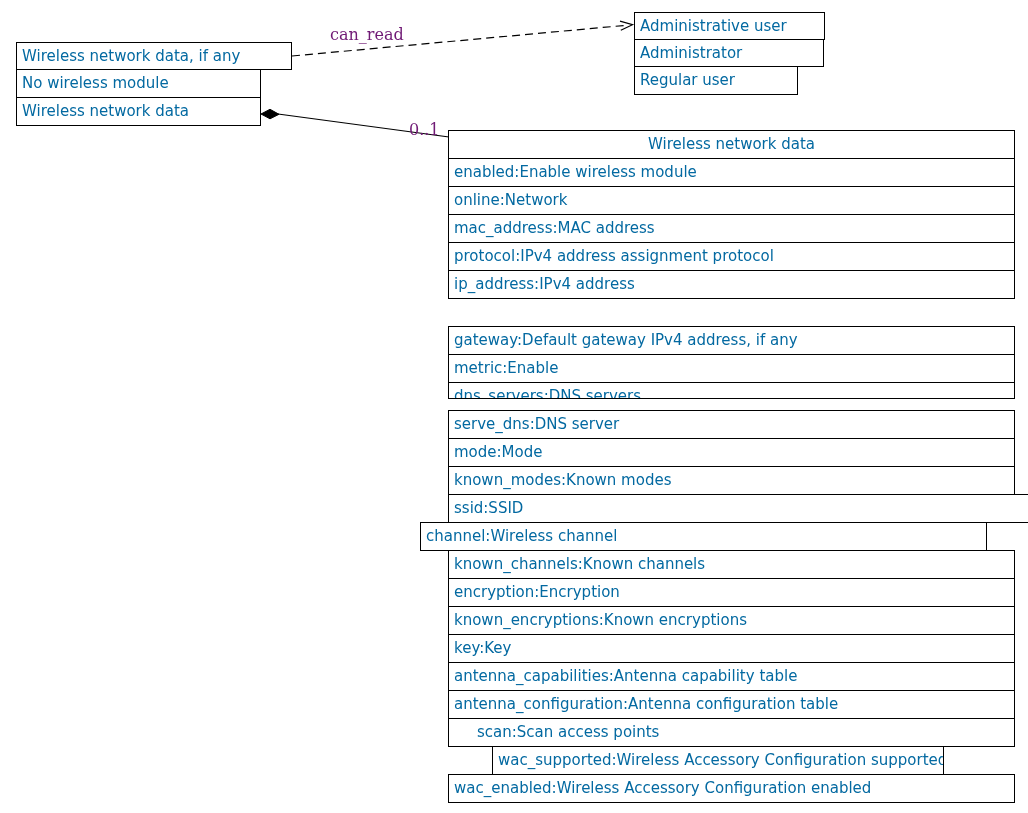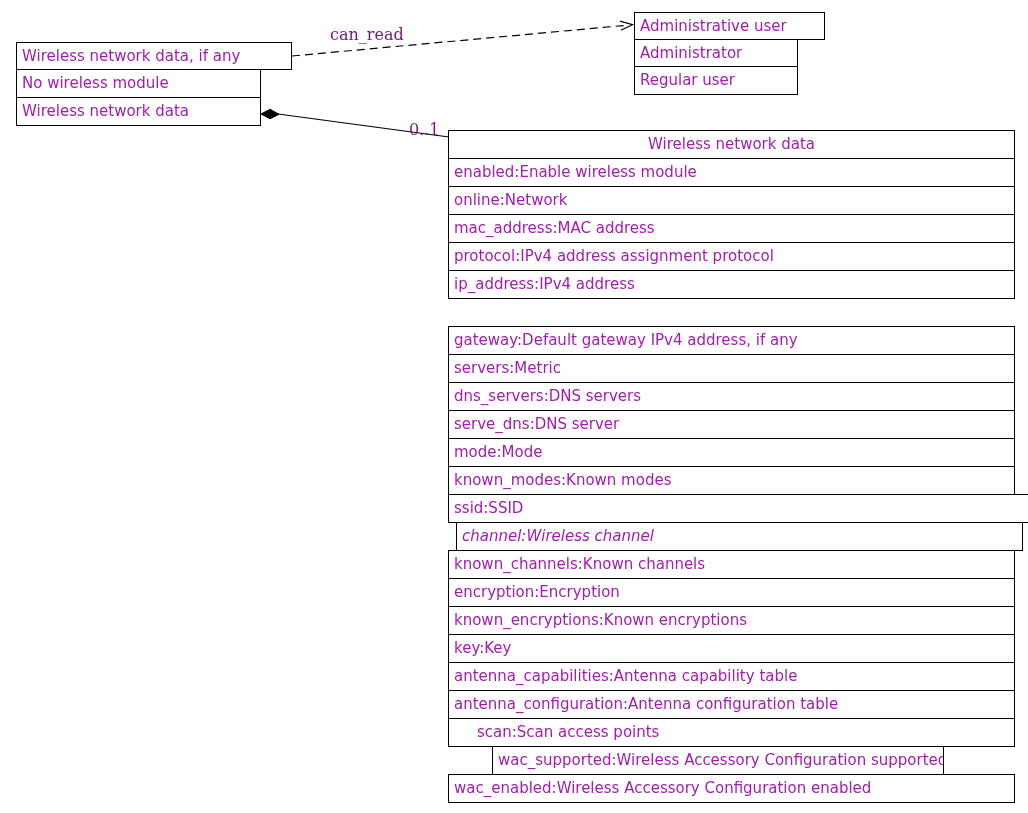--- a/index.html
+++ b/index.html
@@ -16,21 +16,21 @@
     position: absolute;
     left: 0; top: 0;
     z-index: 0;
     pointer-events: none;
   }
   .cell {
     position: absolute;
     z-index: 1;
     border: 1px solid #000000;
     background: #ffffff;
-    color: #a21caf;
+    color: #0369a1;
     font-size: 15px;
     line-height: 27px;
     padding: 0 5px;
     white-space: nowrap;
     overflow: hidden;
   }
   .center { text-align: center; }
   .edge-label {
     position: absolute;
     z-index: 2;
@@ -55,38 +55,38 @@
   </svg>
 
   <div class="edge-label" style="left:330px; top:25px;">can_read</div>
   <div class="edge-label" style="left:409px; top:120px;">0..1</div>
 
   <div class="cell" style="left:16px; top:69px; width:245px; height:29px;">No wireless module</div>
   <div class="cell" style="left:16px; top:42px; width:276px; height:28px;">Wireless network data, if any</div>
   <div class="cell" style="left:16px; top:97px; width:245px; height:29px;">Wireless network data</div>
 
   <div class="cell" style="left:634px; top:12px; width:191px; height:28px;">Administrative user</div>
-  <div class="cell" style="left:634px; top:39px; width:164px; height:28px;">Administrator</div>
+  <div class="cell" style="left:634px; top:39px; width:190px; height:28px;">Administrator</div>
   <div class="cell" style="left:634px; top:66px; width:164px; height:29px;">Regular user</div>
 
   <div class="cell center" style="left:448px; top:130px; width:567px; height:29px;">Wireless network data</div>
 
   <div class="cell" style="left:448px; top:158px; width:567px; height:29px;">enabled:Enable wireless module</div>
   <div class="cell" style="left:448px; top:186px; width:567px; height:29px;">online:Network</div>
   <div class="cell" style="left:448px; top:214px; width:567px; height:29px;">mac_address:MAC address</div>
   <div class="cell" style="left:448px; top:242px; width:567px; height:29px;">protocol:IPv4 address assignment protocol</div>
   <div class="cell" style="left:448px; top:270px; width:567px; height:29px;">ip_address:IPv4 address</div>
   <div class="cell" style="left:448px; top:326px; width:567px; height:29px;">gateway:Default gateway IPv4 address, if any</div>
-  <div class="cell" style="left:448px; top:354px; width:567px; height:29px;">servers:Metric</div>
-  <div class="cell" style="left:448px; top:382px; width:567px; height:29px;">dns_servers:DNS servers</div>
+  <div class="cell" style="left:448px; top:354px; width:567px; height:29px;">metric:Enable</div>
+  <div class="cell" style="left:448px; top:382px; width:567px; height:17px;">dns_servers:DNS servers</div>
   <div class="cell" style="left:448px; top:410px; width:567px; height:29px;">serve_dns:DNS server</div>
   <div class="cell" style="left:448px; top:438px; width:567px; height:29px;">mode:Mode</div>
   <div class="cell" style="left:448px; top:466px; width:567px; height:29px;">known_modes:Known modes</div>
   <div class="cell" style="left:448px; top:494px; width:677px; height:29px;">ssid:SSID</div>
-  <div class="cell" style="left:456px; top:522px; width:567px; height:29px;font-style:italic;">channel:Wireless channel</div>
+  <div class="cell" style="left:420px; top:522px; width:567px; height:29px;">channel:Wireless channel</div>
   <div class="cell" style="left:448px; top:550px; width:567px; height:29px;">known_channels:Known channels</div>
   <div class="cell" style="left:448px; top:578px; width:567px; height:29px;">encryption:Encryption</div>
   <div class="cell" style="left:448px; top:606px; width:567px; height:29px;">known_encryptions:Known encryptions</div>
   <div class="cell" style="left:448px; top:634px; width:567px; height:29px;">key:Key</div>
   <div class="cell" style="left:448px; top:662px; width:567px; height:29px;">antenna_capabilities:Antenna capability table</div>
   <div class="cell" style="left:448px; top:690px; width:567px; height:29px;">antenna_configuration:Antenna configuration table</div>
   <div class="cell" style="left:448px; top:718px; width:567px; height:29px;padding-left:28px;">scan:Scan access points</div>
   <div class="cell" style="left:448px; top:746px; width:452px; height:29px;margin-left:44px;">wac_supported:Wireless Accessory Configuration supported</div>
   <div class="cell" style="left:448px; top:774px; width:567px; height:29px;">wac_enabled:Wireless Accessory Configuration enabled</div>
 

